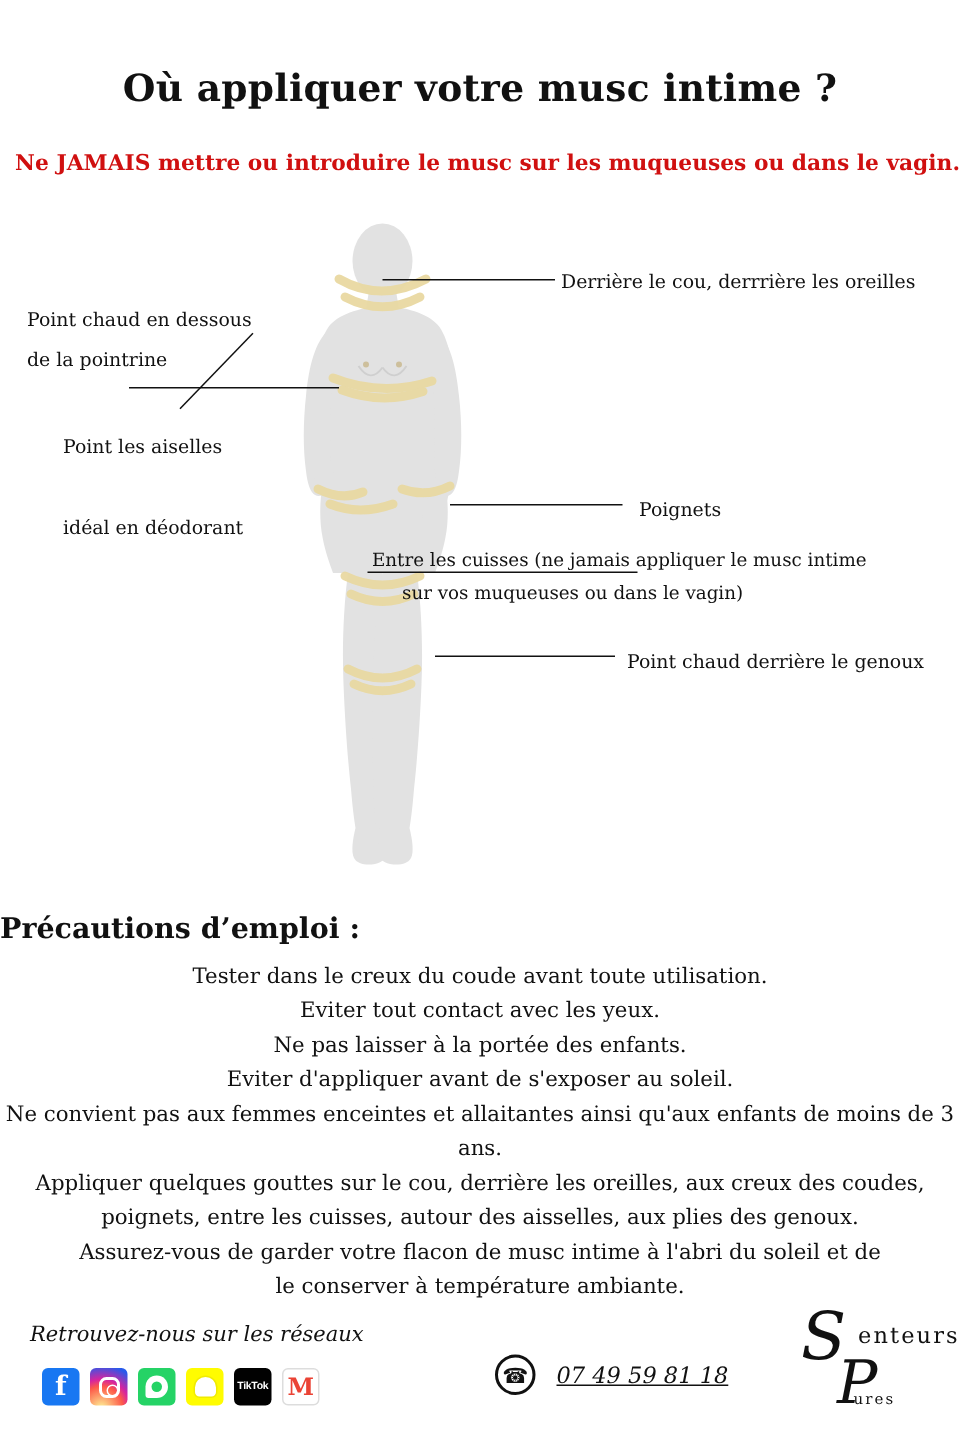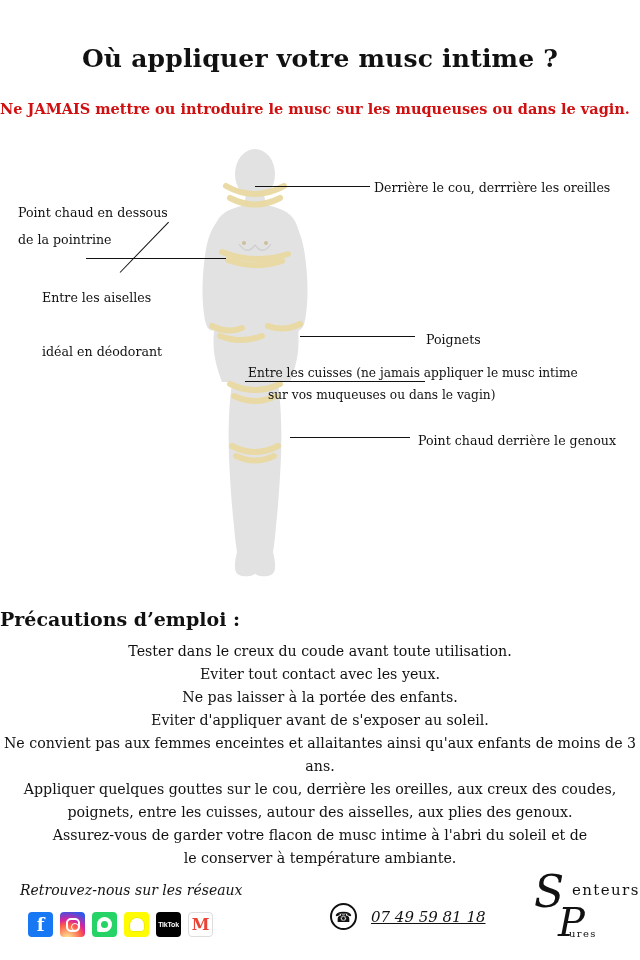--- a/index.html
+++ b/index.html
@@ -27,21 +27,21 @@
     font-weight: bold;
     font-size: 25px;
     letter-spacing: 0.2px;
     color: #111111;
   }
   .warning {
     position: absolute;
     top: 100px;
     left: 0;
     width: 640px;
-    text-align: left;
+    text-align: right;
     font-family: "DejaVu Serif", serif;
     font-weight: bold;
     font-size: 14.5px;
     color: #d01010;
   }
   
   .figure-wrap {
     position: absolute;
     left: 140px;
     top: 140px;
@@ -273,21 +273,21 @@
   <div class="leader" style="left:120px; top:272px; width:70px; transform: rotate(-46deg); transform-origin: left center;"></div>
   <div class="leader" style="left:300px; top:336px; width:115px;"></div>
   <div class="leader" style="left:245px; top:381px; width:180px;"></div>
   <div class="leader" style="left:290px; top:437px; width:120px;"></div>
 
   <div class="lbl" style="left:374px; top:178px;">Derrière le cou, derrrière les oreilles</div>
 
   <div class="lbl" style="left:18px; top:203px;">Point chaud en dessous</div>
   <div class="lbl" style="left:18px; top:230px;">de la pointrine</div>
 
-  <div class="lbl" style="left:42px; top:288px;">Entre les aiselles</div>
+  <div class="lbl" style="left:42px; top:288px;">Point les aiselles</div>
   <div class="lbl" style="left:42px; top:313px;margin-top:29px;">idéal en déodorant</div>
 
   <div class="lbl" style="left:426px; top:330px;">Poignets</div>
 
   <div class="lbl small" style="left:248px; top:364px;">Entre les cuisses (ne jamais appliquer le musc intime</div>
   <div class="lbl small" style="left:268px; top:386px;">sur vos muqueuses ou dans le vagin)</div>
 
   <div class="lbl" style="left:418px; top:431px;">Point chaud derrière le genoux</div>
 
   <div class="prec-title">Précautions d’emploi :</div>

